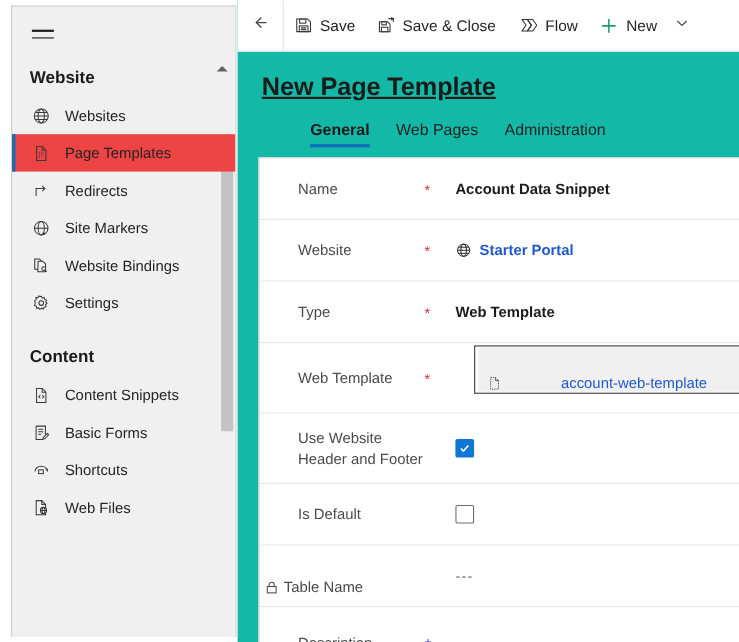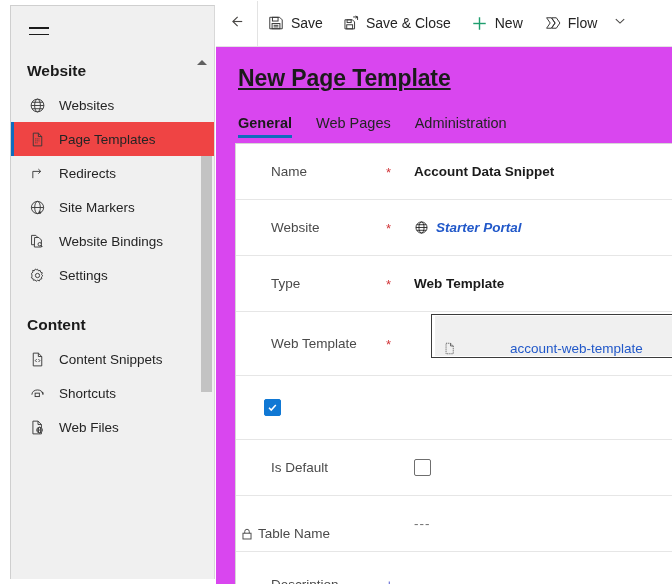--- a/index.html
+++ b/index.html
@@ -125,21 +125,21 @@
   }
   .nav-spacer { height: 16px; }
 
   
   .main {
     position: absolute;
     left: 216px;
     top: 0px;
     right: 0;
     bottom: 0;
-    background: #d946ef;
+    background: #14b8a6;
   }
   .cmdbar {
     position: relative;
     height: 46px;
     border-bottom: 1px solid #e3e3e3;
     display: flex;
     align-items: center;
     background: #fff;
   }
   .back-btn {
@@ -181,23 +181,24 @@
     font-size: 23px;
     font-weight: 600;
     color: #1b1b1b;
     margin: 0;
     padding: 18px 0 0 22px;
     letter-spacing: -0.1px;
     text-decoration: underline;
   }
   .tabs {
     display: flex;
-    align-items: flex-end;
+    align-items: center;
     padding: 14px 0 0 22px;
     height: 32px;
+    margin-left: 44px;
   }
   .tab {
     font-size: 14.5px;
     color: #242424;
     padding: 0 0 7px 0;
     margin-right: 24px;
     cursor: pointer;
     position: relative;
     white-space: nowrap;
   }
@@ -274,21 +275,20 @@
   }
   .fvalue.dim { color: #707070; font-weight: 400; letter-spacing: 1px; }
   .fvalue .globe {
     margin-right: 7px;
     display: flex;
     color: #1b1b1b;
   }
   .link {
     color: #2158c9;
     font-weight: 600;
-    font-style: italic;
   }
   .row-tall { min-height: 56px; }
   .row-tallest { min-height: 64px; }
 
   
   .cb {
     width: 17px;
     height: 17px;
     border: 1px solid #6e6e6e;
     border-radius: 2px;
@@ -443,20 +443,30 @@
         <span class="ic">
           <svg width="17" height="17" viewBox="0 0 20 20" fill="none" stroke="currentColor" stroke-width="1.1">
             <path d="M5 2.5h6l4 4v11H5z"></path>
               <path d="M11 2.5v4h4"></path>
             <path d="M9 9.6L7.4 11.3 9 13M11.2 9.6l1.6 1.7-1.6 1.7"></path>
           </svg>
         </span>
         <span class="lbl">Content Snippets</span>
       </div>
 
+      <div class="nav-item">
+        <span class="ic">
+          <svg width="17" height="17" viewBox="0 0 20 20" fill="none" stroke="currentColor" stroke-width="1.1">
+            <path d="M4.5 2.8h10v9.4M4.5 2.8v14.4h7"></path>
+            <path d="M6.8 6.2h5.4M6.8 8.8h5.4M6.8 11.4h3"></path>
+            <path d="M16.4 10.6l1.5 1.5-4.3 4.3-2 .5.5-2z"></path>
+          </svg>
+        </span>
+        <span class="lbl">Basic Forms</span>
+      </div>
 
 
       <div class="nav-item">
         <span class="ic">
           <svg width="17" height="17" viewBox="0 0 20 20" fill="none" stroke="currentColor" stroke-width="1.1">
             <path d="M3.4 11.4c0-3.4 2.9-5.6 6.6-5.6s6.6 2.2 6.6 5.6"></path>
             <rect x="7.2" y="9.6" width="5" height="4"></rect>
             <path d="M14.6 8.4l2 .6-.6 2"></path>
           </svg>
         </span>
@@ -512,37 +522,37 @@
             <rect x="4.6" y="5.4" width="4.6" height="3.1"></rect>
             <rect x="4.2" y="11" width="6.6" height="4.6"></rect>
             <path d="M11.4 2.2h5v3.4"></path>
               <path d="M14.1 1.1l2.4 1.2-2.4 1.3"></path>
           </svg>
         </span>
         <span>Save &amp; Close</span>
       </div>
 
       <div class="cmd">
+        <span class="ic">
+          <svg width="18" height="18" viewBox="0 0 20 20" fill="none" stroke="#393939" stroke-width="1.1">
+            <path d="M4 4.2h5.2L13.2 10l-4 5.8H4L8 10z"></path>
+            <path d="M9.6 4.2h5.2L18.8 10l-4 5.8H9.6l4-5.8z"></path>
+          </svg>
+        </span>
+        <span>Flow</span>
+      </div>
+
+      <div class="cmd">
         <span class="ic green">
           <svg width="17" height="17" viewBox="0 0 18 18" fill="none" stroke="currentColor" stroke-width="1.5">
             <line x1="9" y1="2.4" x2="9" y2="15.6"></line>
               <line x1="2.4" y1="9" x2="15.6" y2="9"></line>
           </svg>
         </span>
         <span>New</span>
-      </div>
-
-      <div class="cmd">
-        <span class="ic">
-          <svg width="18" height="18" viewBox="0 0 20 20" fill="none" stroke="#393939" stroke-width="1.1">
-            <path d="M4 4.2h5.2L13.2 10l-4 5.8H4L8 10z"></path>
-            <path d="M9.6 4.2h5.2L18.8 10l-4 5.8H9.6l4-5.8z"></path>
-          </svg>
-        </span>
-        <span>Flow</span>
       </div>
 
       <div class="cmd-chev">
         <span>
           <svg width="14" height="14" viewBox="0 0 16 16" fill="none" stroke="#484644" stroke-width="1.2">
             <path d="M3.2 5.8L8 10.4l4.8-4.6"></path>
           </svg>
         </span>
       </div>
     </div>
@@ -602,20 +612,21 @@
               <svg width="14" height="14" viewBox="0 0 16 16" fill="none" stroke="currentColor" stroke-width="1.25">
                 <line x1="3.4" y1="3.4" x2="12.6" y2="12.6"></line>
                   <line x1="12.6" y1="3.4" x2="3.4" y2="12.6"></line>
               </svg>
             </span>
           </span>
         </div>
       </div>
 
       <div class="frow row-tallest">
+        <div class="flabel">Use Website Header and Footer</div>
         <div class="freq"></div>
         <div class="fvalue">
           <span class="cb checked">
             <svg width="11" height="11" viewBox="0 0 12 12" fill="none" stroke="#ffffff" stroke-width="1.6">
               <path d="M2.2 6.3l2.4 2.5 5-5.6"></path>
             </svg>
           </span>
         </div>
       </div>
 

